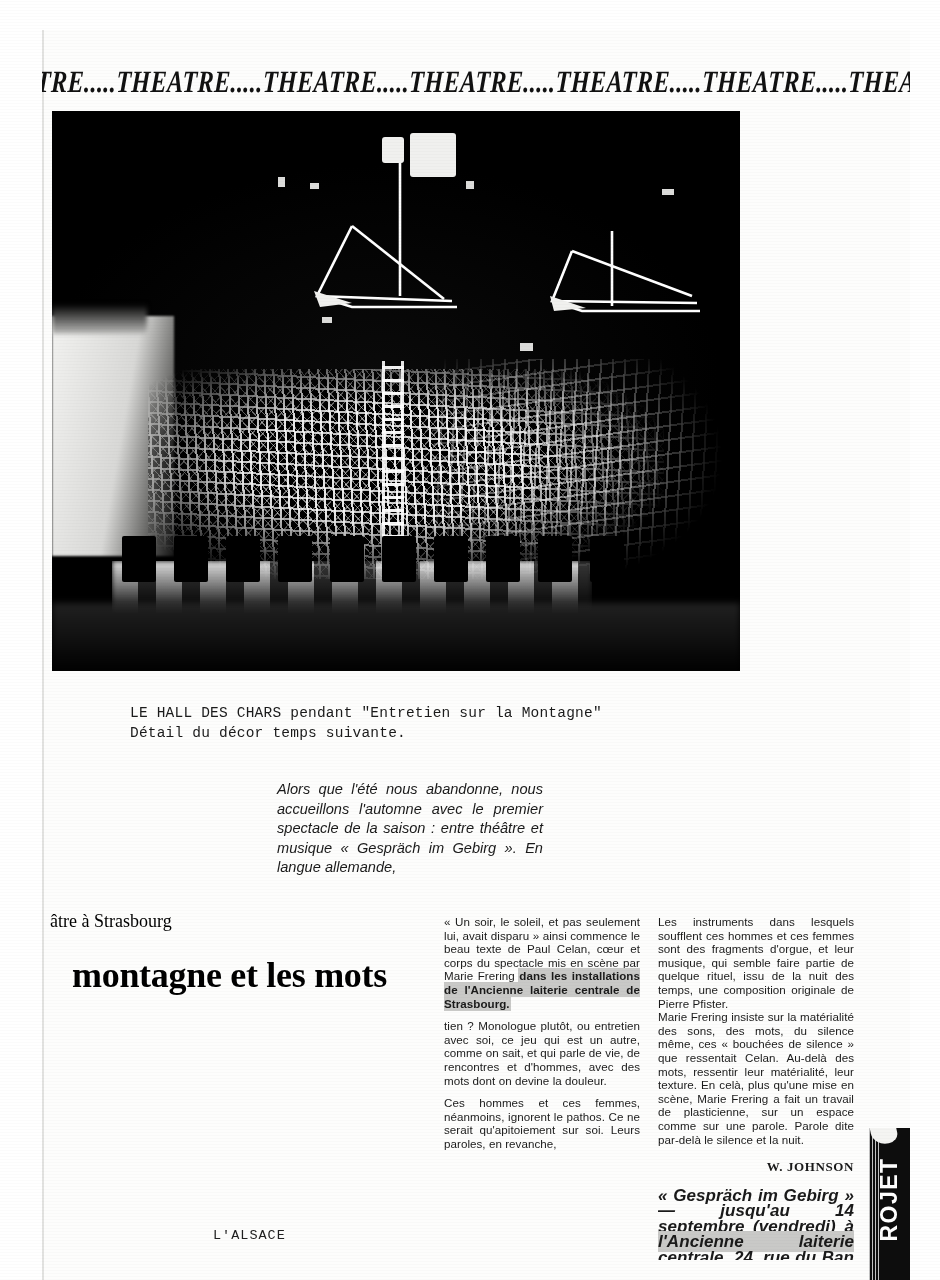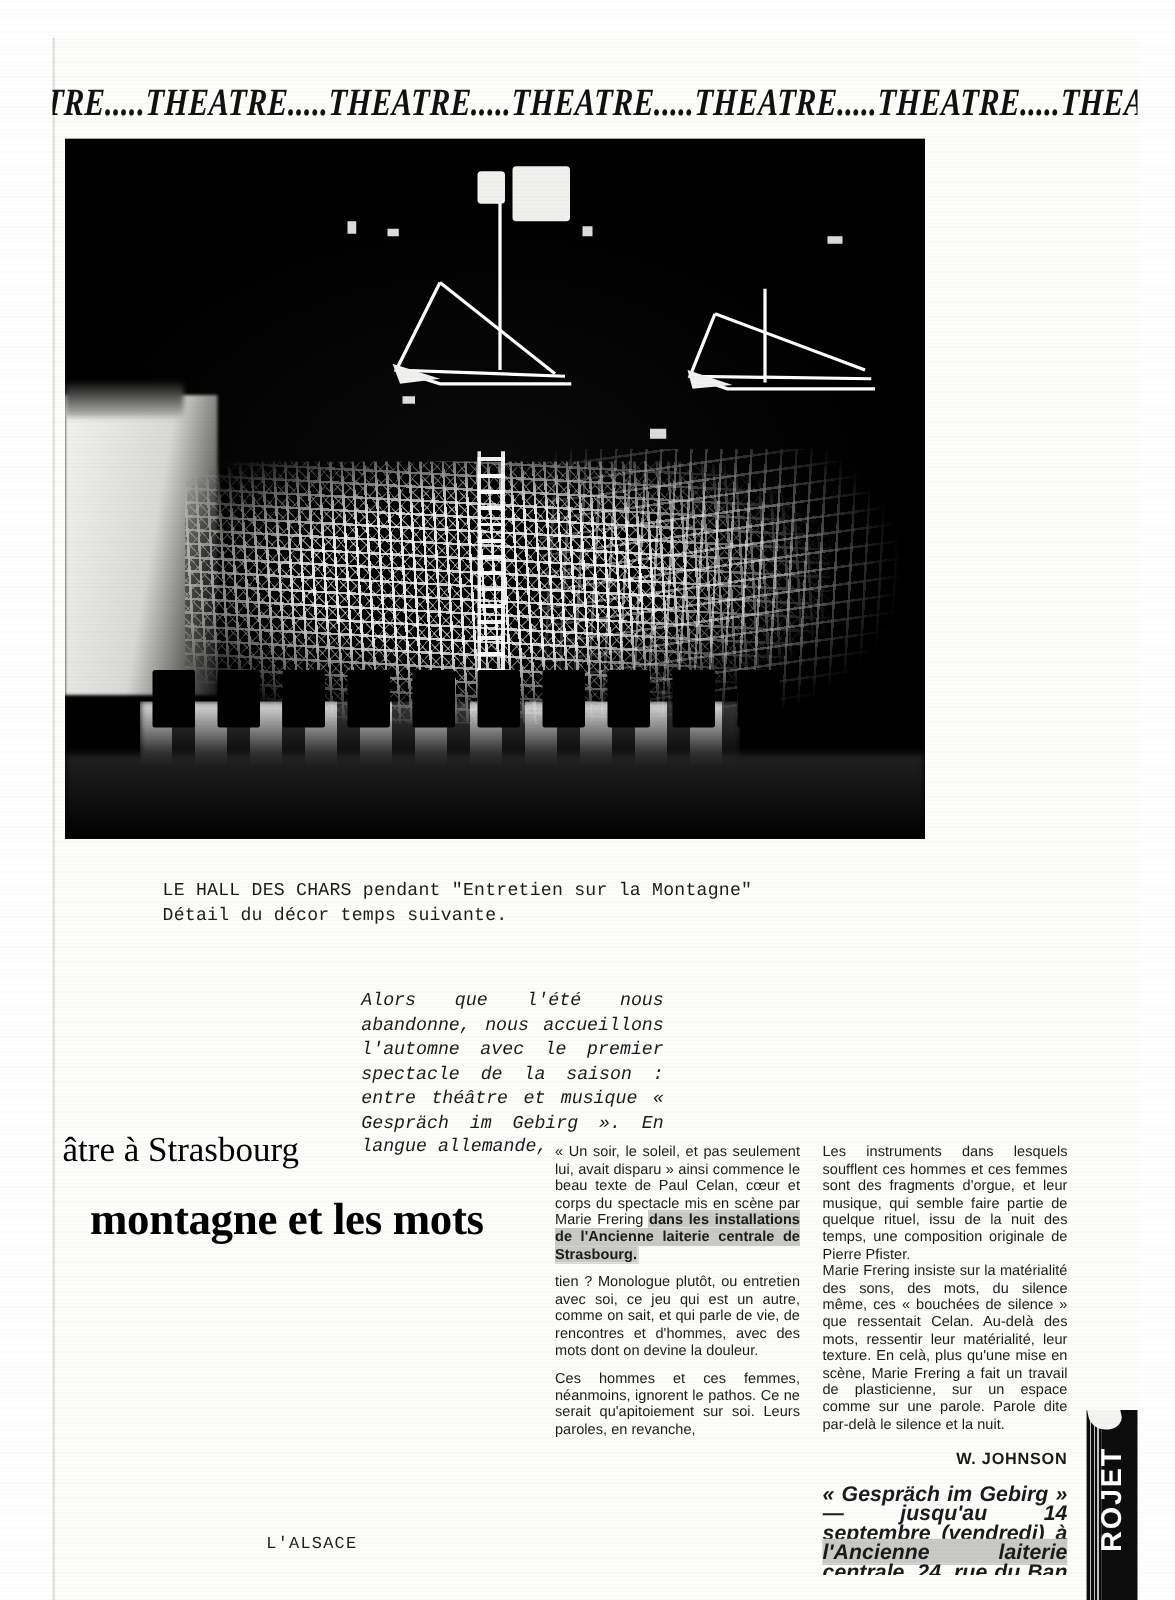--- a/index.html
+++ b/index.html
@@ -179,34 +179,34 @@
     display: flex;
     gap: 28px;
     font-family: "Liberation Sans", sans-serif;
     font-style: italic;
     font-size: 14.6px;
     line-height: 19.5px;
     color: #1a1a1a;
     text-align: justify;
   }
   #intro .intro-col { width: 266px; }
-  #intro .intro-col p { margin: 12px; font-family: Liberation Mono, monospace; }
+  #intro .intro-col p { margin: 0; }
 
   
   #headline {
     position: absolute;
     left: 44px;
     top: 905px;
     width: 386px;
     color: #000;
     overflow: hidden;
   }
   #kicker {
     font-family: "Liberation Serif", serif;
-    font-size: 28px;
+    font-size: 18px;
     line-height: 32px;
     font-weight: 400;
     margin-left: 6px;
     white-space: nowrap;
   }
   #headline-main {
     font-family: "Liberation Serif", serif;
     font-size: 36px;
     line-height: 44px;
     font-weight: 700;
@@ -237,20 +237,21 @@
     font-weight: 700;
     background: #c9c9c7;
     box-shadow: 0 0 0 1px #c9c9c7;
   }
   .byline {
     text-align: right;
     font-weight: 700;
     font-size: 13px;
     letter-spacing: 0.6px;
     margin: 14px 0 14px 0;
+    font-family: Liberation Serif, serif;
   }
   .practical {
     font-style: italic;
     font-weight: 700;
     font-size: 17px;
     line-height: 15.5px;
     margin: 0;
   }
   .practical .hl { font-style: italic; }
 

